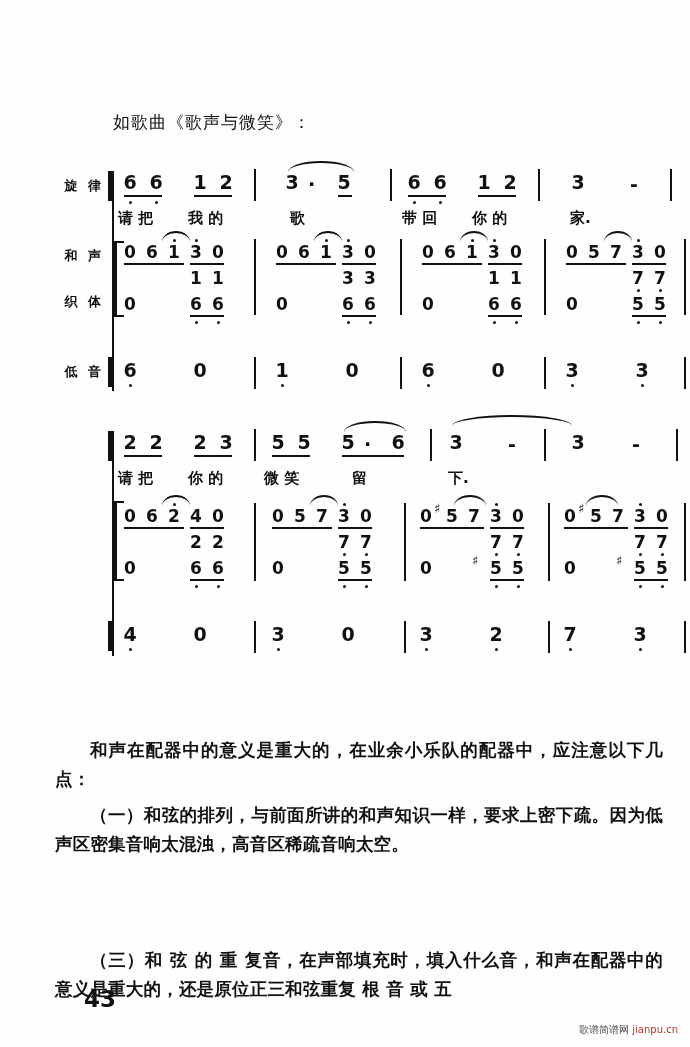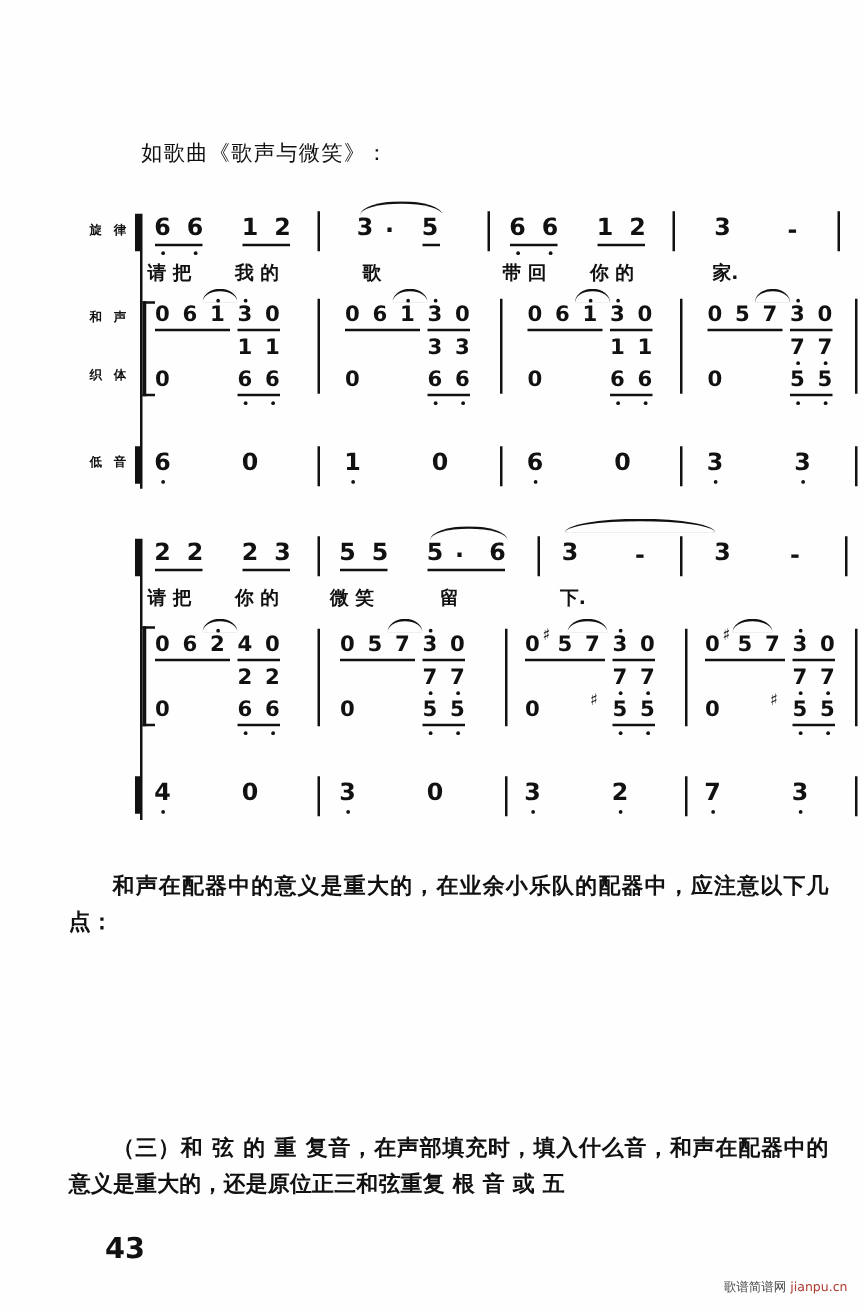--- a/index.html
+++ b/index.html
@@ -22,21 +22,21 @@
   }
 
   
   .system{position:absolute;}
   .sys1{left:104px;top:165px;}
   .sys2{left:104px;top:425px;}
 
   
   .rowlabel{
     position:absolute;
-    font-size:10px;font-weight:bold;
+    font-size:13px;font-weight:bold;
     letter-spacing:3px;
     white-space:nowrap;
     width:52px;text-align:right;
   }
 
   
   .brace{
     position:absolute;
     border-left:3px solid #111;
     border-top:2px solid #111;
@@ -75,20 +75,21 @@
     position:absolute;font-size:15px;font-weight:bold;white-space:nowrap;
   }
 
   
   .para{
     position:absolute;left:55px;width:608px;
     font-size:17.5px;font-weight:bold;
     line-height:29px;
     text-align:justify;
     letter-spacing:0.2px;
+    margin-top:41px;
   }
   .indent{text-indent:2em;}
 
   .pagenum{
     position:absolute;left:84px;top:986px;
     font-size:23px;font-weight:bold;
   }
   .watermark{
     position:absolute;right:12px;bottom:10px;
     font-size:10px;font-weight:normal;
@@ -393,20 +394,21 @@
     <div class="odot" style="left:391px;top:223px;"></div>
     <div class="barline" style="left:444px;top:196px;height:32px;"></div>
     <div class="note" style="left:458px;top:200px;">7</div>
     <div class="odot" style="left:465px;top:223px;"></div>
     <div class="note" style="left:528px;top:200px;">3</div>
     <div class="odot" style="left:535px;top:223px;"></div>
     <div class="barline" style="left:580px;top:196px;height:32px;"></div>
   </div>
 
   <div class="para indent" style="top:695px;">和声在配器中的意义是重大的，在业余小乐队的配器中，应注意以下几点：</div>
+  <div class="para indent" style="top:760px;">（一）和弦的排列，与前面所讲的和声知识一样，要求上密下疏。因为低声区密集音响太混浊，高音区稀疏音响太空。</div>
   <div class="para indent" style="top:905px;">（三）和 弦 的 重 复音，在声部填充时，填入什么音，和声在配器中的意义是重大的，还是原位正三和弦重复 根 音 或 五</div>
 
   <div class="pagenum">43</div>
 
   <div class="watermark">
     <span>歌谱简谱网</span>
     <span class="dom">jianpu.cn</span>
   </div>
 
 </div>

